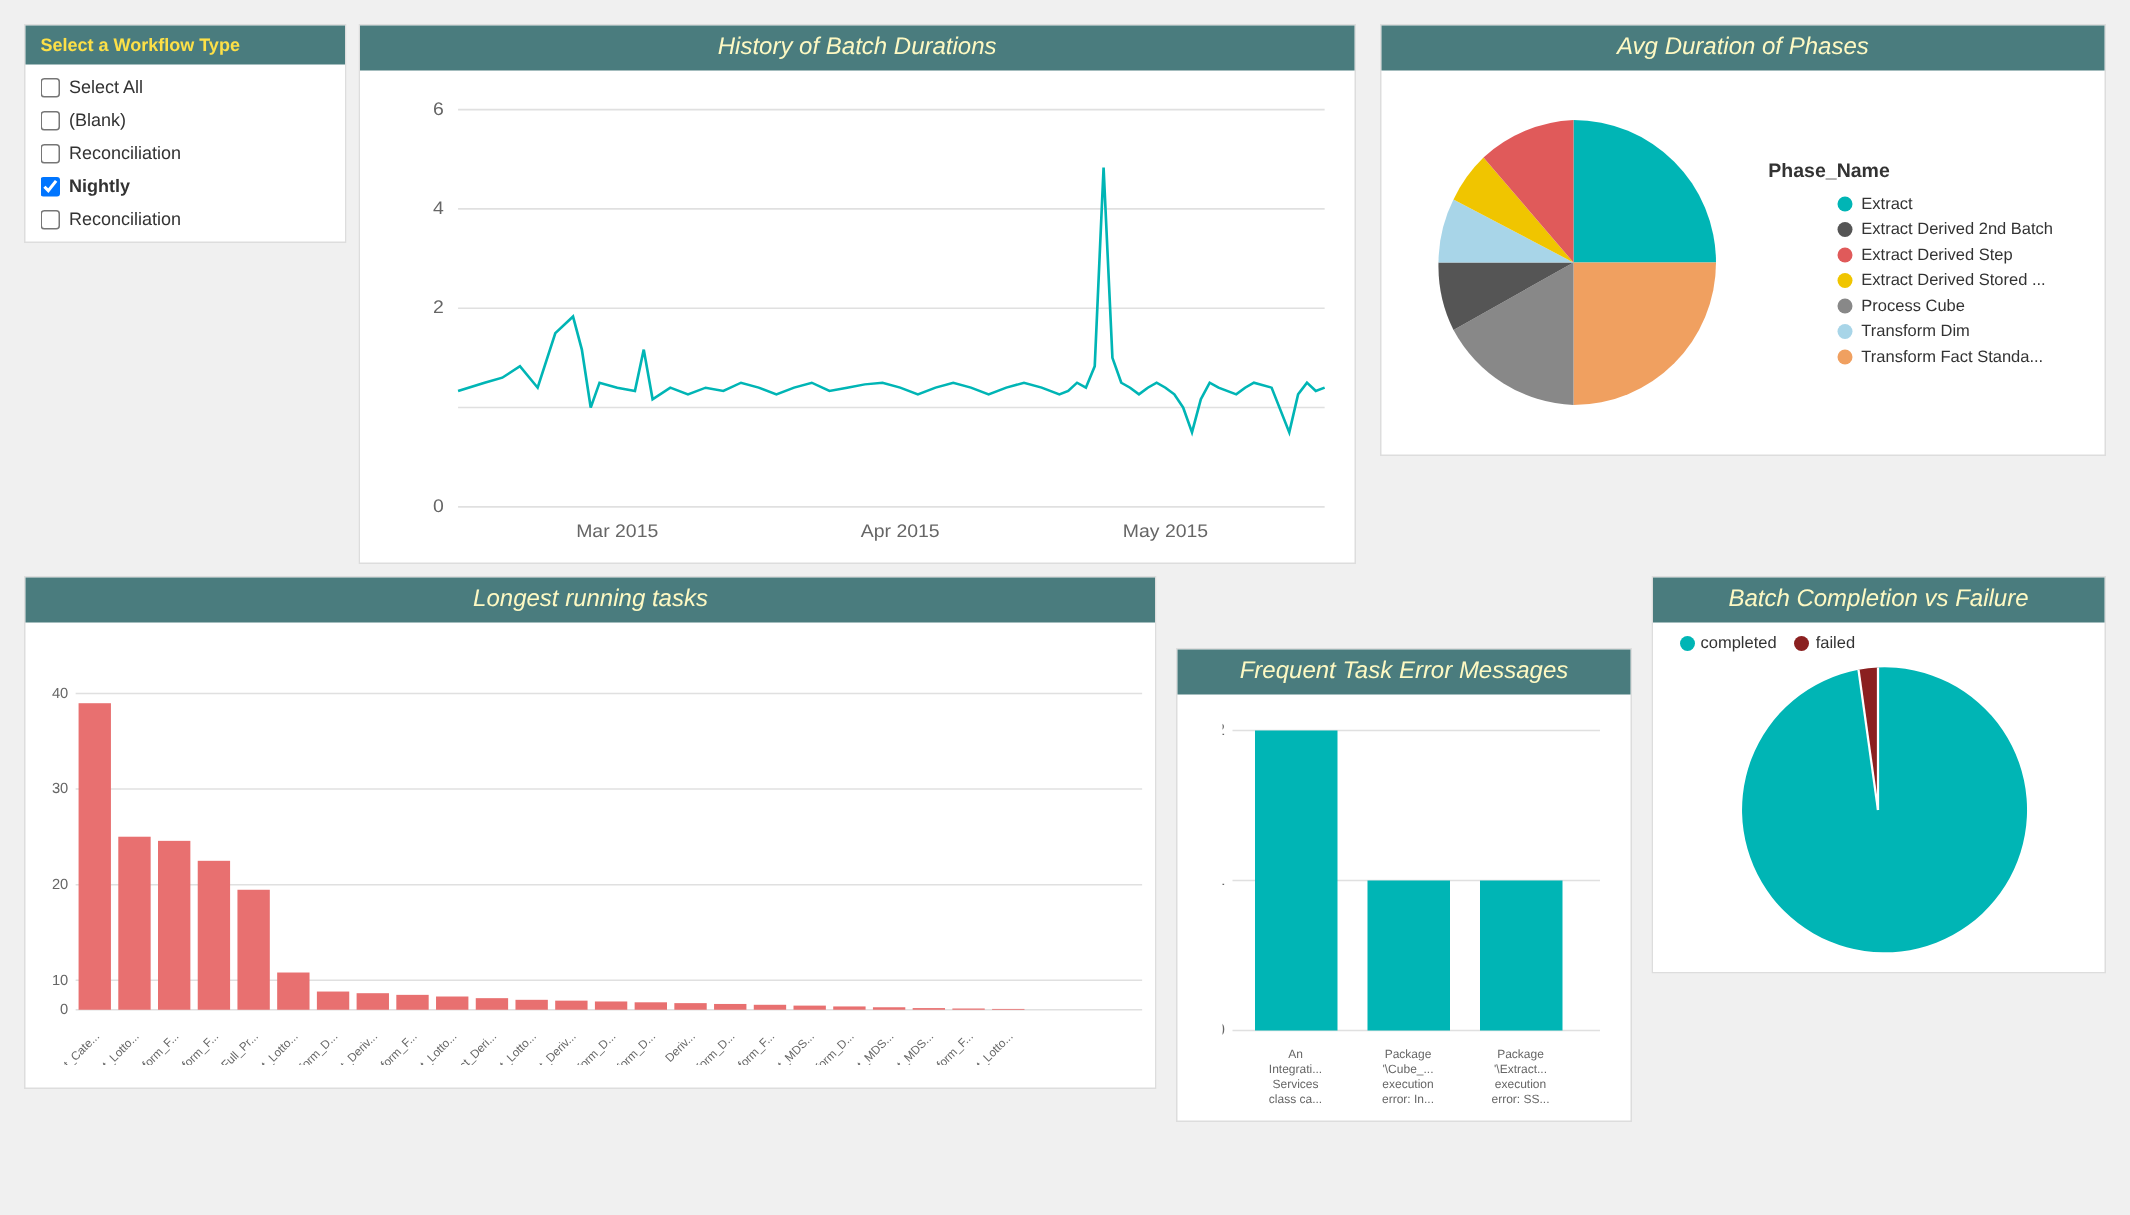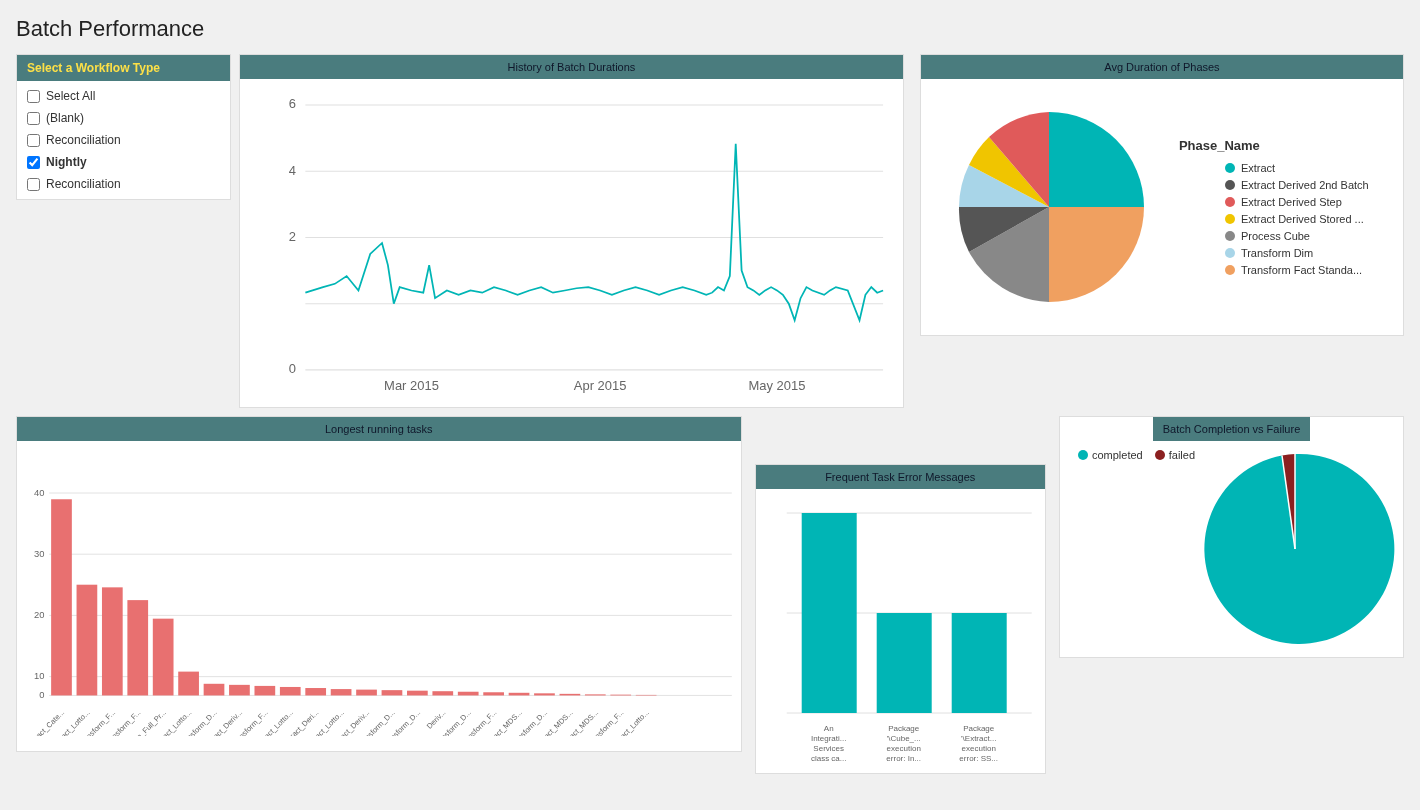--- a/index.html
+++ b/index.html
@@ -32,25 +32,26 @@
     
     .chart-box {
       background: #fff;
       border: 1px solid #ddd;
       flex: 1;
       display: flex;
       flex-direction: column;
     }
     .chart-box .chart-header {
       background: #4a7c7e;
-      color: #0f172a;
+      color: #fef9c3;
       padding: 6px 10px;
-      font-size: 11px;
+      font-size: 16px;
       text-align: center;
       font-weight: 500;
+      font-style: italic;
     }
     .chart-content {
       flex: 1;
       padding: 8px;
       position: relative;
       display: flex;
       align-items: center;
       justify-content: center;
     }
     
@@ -84,21 +85,20 @@
 
     .top-row { display: flex; gap: 8px; margin-bottom: 8px; align-items: flex-start; }
     .bottom-row { display: flex; gap: 13px; align-items: flex-start; }
 
     svg text { font-family: 'Segoe UI', Arial, sans-serif; }
   </style>
 </head>
 <body>
 
 <div class="page">
-  <h1 class="page-title">Batch Performance</h1>
 
   <div class="top-row">
 
     <div class="filter-panel">
       <div class="panel-header">Select a Workflow Type</div>
       <div class="filter-items">
         <div class="filter-item">
           <input type="checkbox" style="">
           <span>Select All</span>
         </div>
@@ -338,23 +338,23 @@
           <text x="117" y="268" text-anchor="middle" font-size="8" fill="#666">error: In...</text>
 
           <text x="192" y="238" text-anchor="middle" font-size="8" fill="#666">Package</text>
           <text x="192" y="248" text-anchor="middle" font-size="8" fill="#666">'\Extract...</text>
           <text x="192" y="258" text-anchor="middle" font-size="8" fill="#666">execution</text>
           <text x="192" y="268" text-anchor="middle" font-size="8" fill="#666">error: SS...</text>
         </svg>
       </div>
     </div>
 
-    <div class="chart-box" style="flex: 1; align-items: center;">
+    <div class="chart-box" style="flex: 1;">
       <div class="chart-header">Batch Completion vs Failure</div>
-      <div class="chart-content" style="flex-direction: row; align-items: flex-start;">
+      <div class="chart-content" style="flex-direction: column; align-items: flex-start;">
 
         <div style="display: flex; gap: 12px; margin-left: 10px; margin-bottom: 5px; font-size: 11px;">
           <div style="display: flex; align-items: center; gap: 4px;">
             <div style="width: 10px; height: 10px; border-radius: 50%; background: #00b5b5;"></div>
             <span>completed</span>
           </div>
           <div style="display: flex; align-items: center; gap: 4px;">
             <div style="width: 10px; height: 10px; border-radius: 50%; background: #8b2020;"></div>
             <span>failed</span>
           </div>

